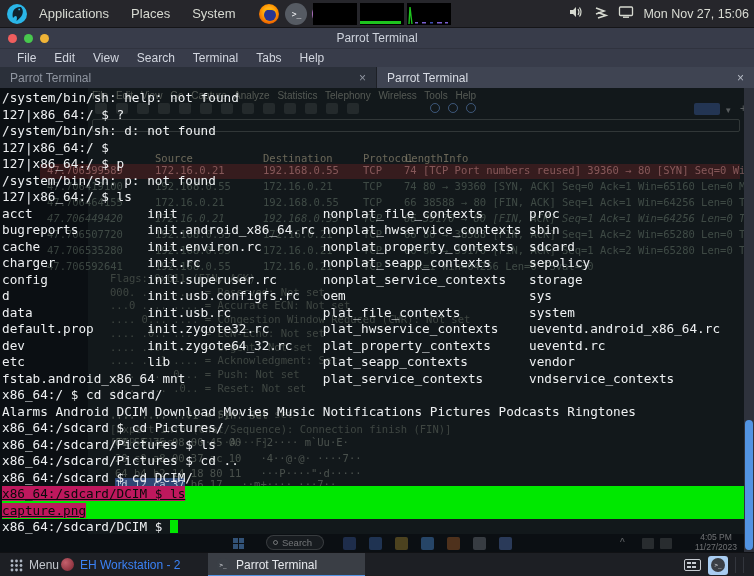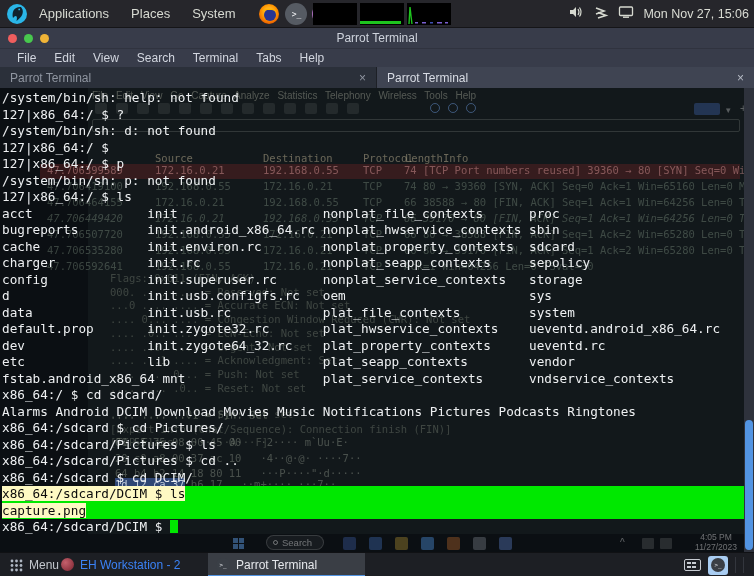--- a/index.html
+++ b/index.html
@@ -42,21 +42,21 @@
   #tab-right .tab-close { color:#b7bcc6; }
 
   
   #term { position:absolute; left:0; top:88px; width:754px; height:464px;
     background:#0b0f13; overflow:hidden; z-index:10; }
   #term-lines { position:absolute; left:2px; top:2px; right:10px; z-index:3; }
   .tline { height:16.5px; line-height:16.5px; width:742px;
     font-family:"DejaVu Sans Mono", monospace; font-size:12.7px;
     color:#eef0f2; white-space:pre; }
   .tline.sel { background:#00e800; }
-  .tline.sel .sel-text { background:#fef9c3; color:#0b0b0b; }
+  .tline.sel .sel-text { background:#be185d; color:#0b0b0b;text-decoration:underline; }
   .cursor-block { display:inline-block; width:8px; height:13px; background:#00e800; vertical-align:-2px; }
 
   
   #ghost { position:absolute; inset:0; z-index:1; pointer-events:none; }
   .g-backdrop { position:absolute; left:88px; top:0; width:656px; height:446px;
     background:rgba(150,190,170,0.05); }
   .g-menu { position:absolute; left:92px; top:2px; font-size:10px; word-spacing:5px;
     color:rgba(205,210,190,0.35); white-space:nowrap; }
   .g-toolbtn { position:absolute; top:15px; width:12px; height:11px; border-radius:2px;
     background:rgba(200,210,200,0.10); }

